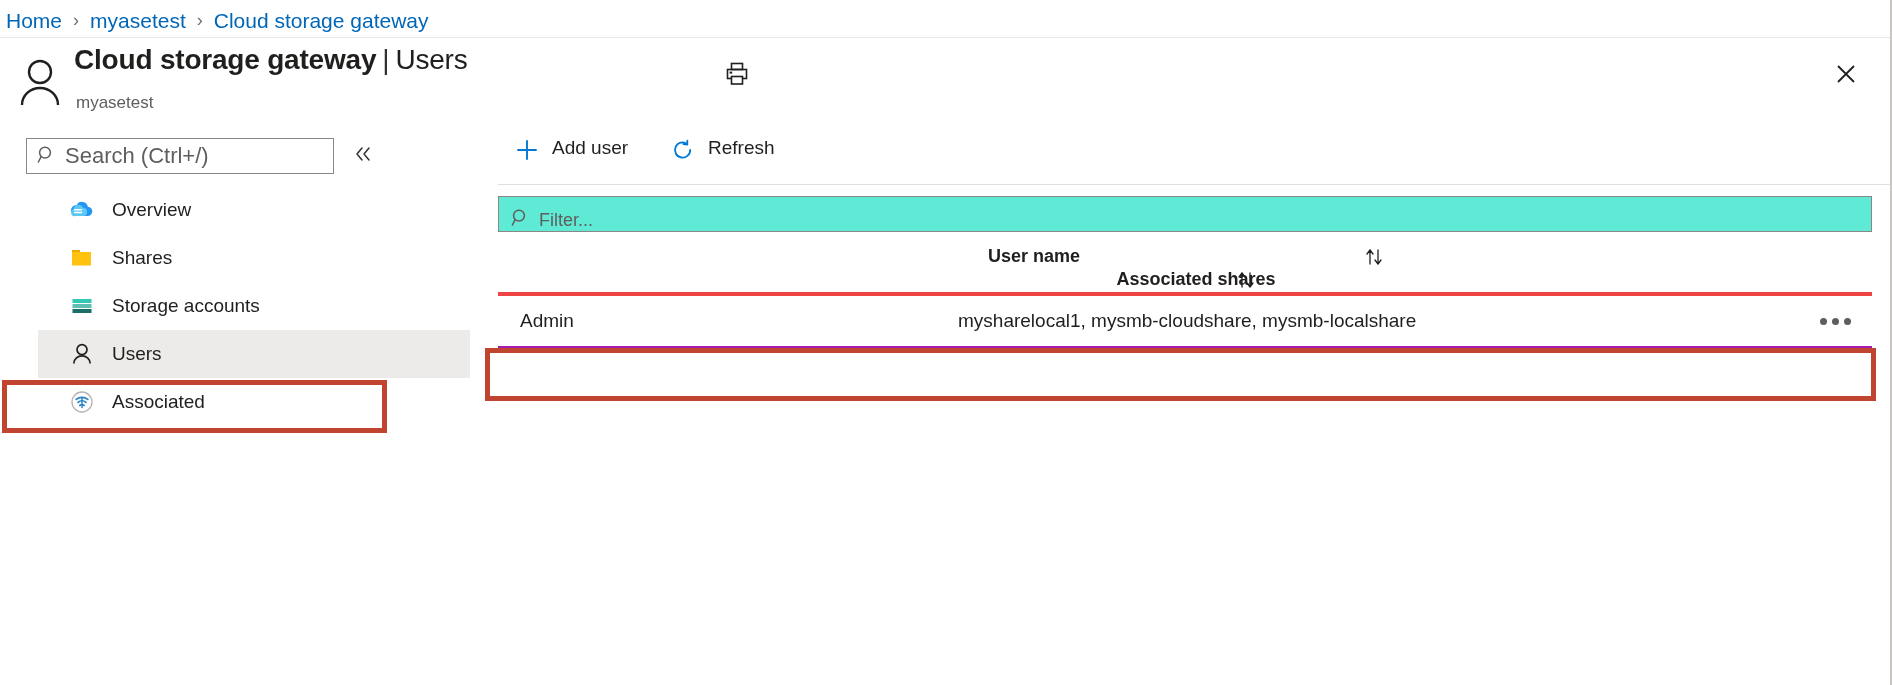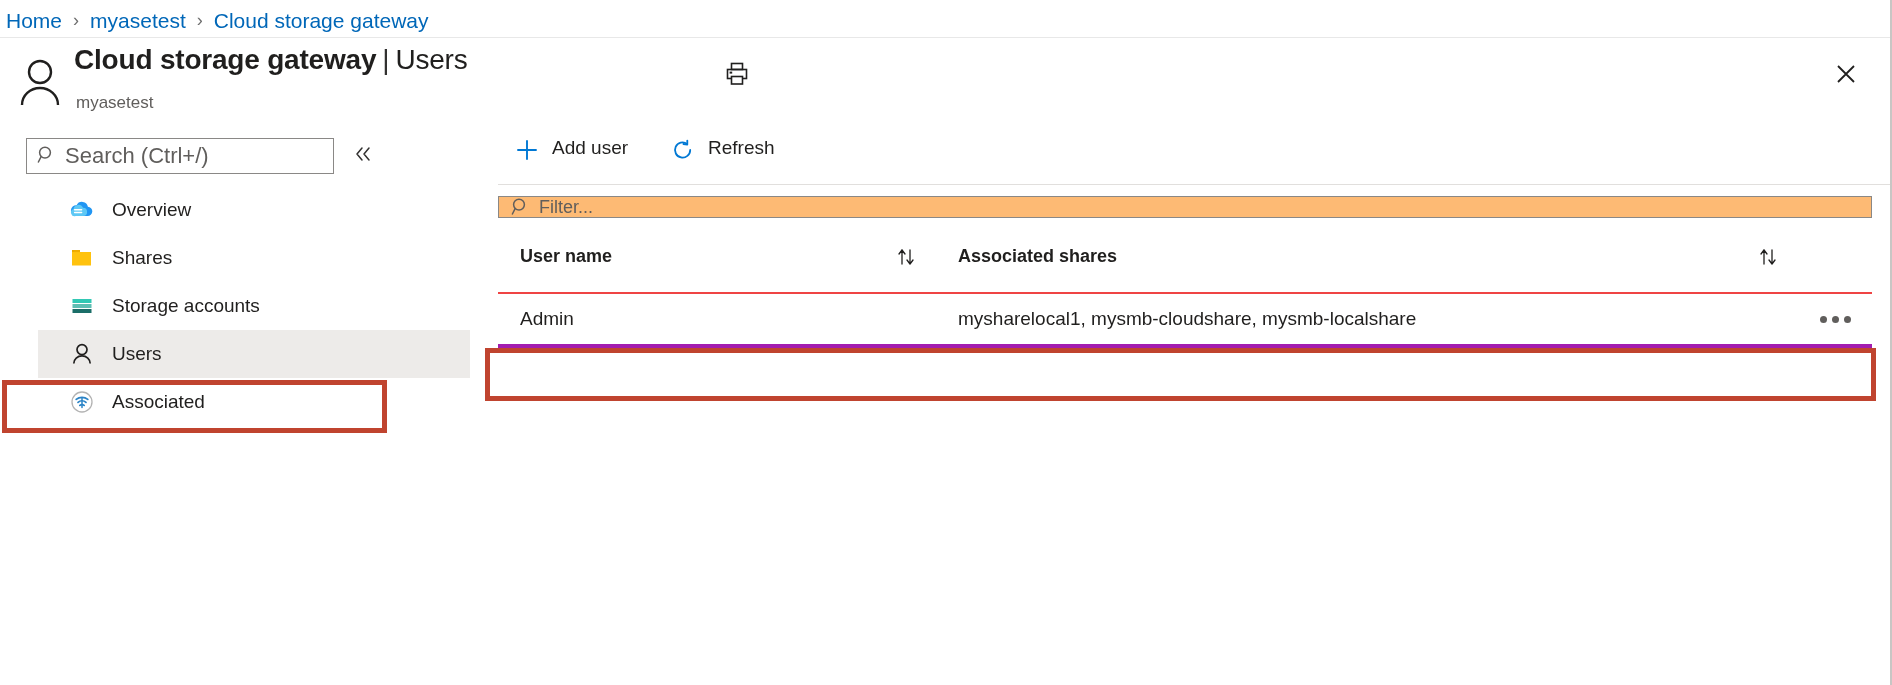--- a/index.html
+++ b/index.html
@@ -245,46 +245,47 @@
     top: 56px;
     height: 1px;
     background: #e1dfdd;
   }
 
   .filter-wrap {
     position: absolute;
     left: 28px;
     right: 18px;
     top: 68px;
-    height: 22px;
+    height: 36px;
     border: 1px solid #8a8886;
-    background: #fdba74;
-    display: flex;
-    align-items: flex-start;
+    background: #5eead4;
+    display: flex;
+    align-items: flex-end;
     box-sizing: border-box;
     cursor: text;
   }
   .filter-wrap .mag { margin-left: 12px; flex: 0 0 auto; }
   .filter-ph {
     margin-left: 9px;
     font-size: 18px;
     color: #605e5c;
   }
 
   .grid {
     position: absolute;
     left: 28px;
     right: 18px;
     top: 118px;
   }
   .grid-head {
     display: flex;
-    align-items: flex-start;
+    align-items: center;
     height: 46px;
-    border-bottom: 2px solid #ef4444;
+    border-bottom: 4px solid #ef4444;
+    flex-direction: column;
   }
   .col-user { width: 438px; flex: 0 0 auto; position: relative; display:flex; align-items:center; }
   .col-shares { flex: 1 1 auto; position: relative; display:flex; align-items:center; }
   .col-actions { width: 74px; flex: 0 0 auto; display:flex; align-items:center; justify-content:center;}
   .th {
     font-size: 18px;
     font-weight: 600;
     color: #201f1e;
     padding-left: 22px;
     white-space: nowrap;

